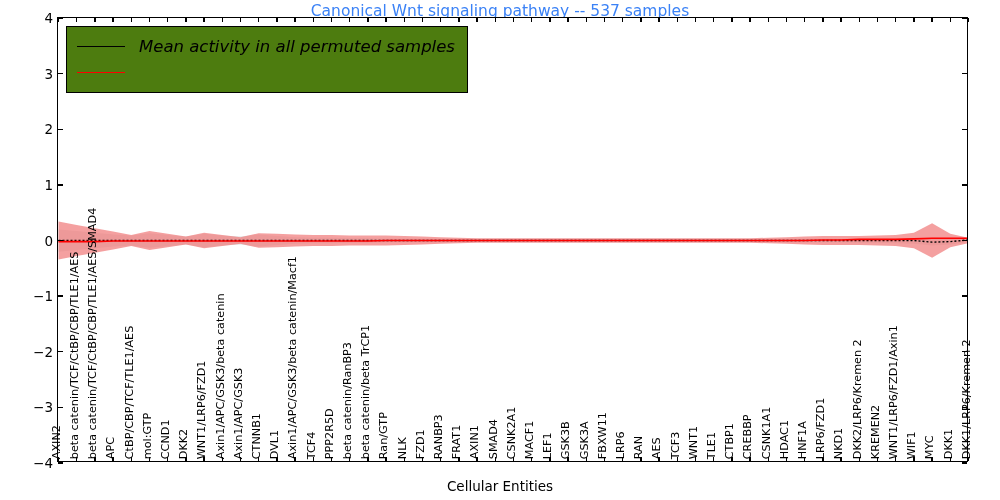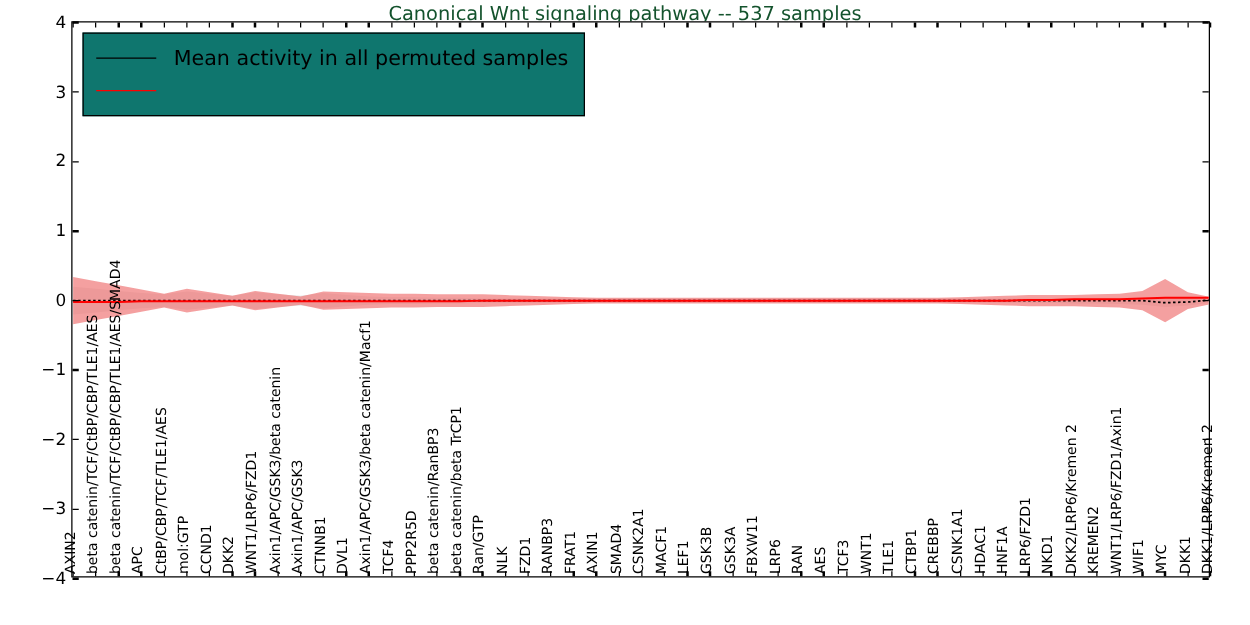--- a/index.html
+++ b/index.html
@@ -1,21 +1,21 @@
 <!DOCTYPE html>
 <html><head>
 <meta charset="utf-8">
 <style>
   html,body{margin:0;padding:0;background:#ffffff;}
   body{width:1000px;height:500px;font-family:"DejaVu Sans","Liberation Sans",sans-serif;overflow:hidden;}
   #root{position:relative;width:1000px;height:500px;}
 
   .chart-title{
     position:absolute;left:0;top:2px;width:1000px;text-align:center;
-    font-size:15.5px;color:#14532d;letter-spacing:0px;
+    font-size:15.5px;color:#3b82f6;letter-spacing:0px;
   }
 
   
   #plot{
     position:absolute;left:57px;top:17px;width:911px;height:445px;
     border:1.3px solid #000;box-sizing:border-box;background:#fff;
   }
   #canvas-wrap{position:absolute;inset:0;overflow:hidden;}
   svg.plotsvg{position:absolute;left:0;top:0;}
   .ytick{position:absolute;right:100%;margin-right:5px;transform:translateY(-50%);
@@ -36,22 +36,22 @@
   .xtl{
     position:absolute;bottom:3px;
     transform-origin:left bottom;
     transform:rotate(-90deg);
     white-space:nowrap;font-size:11.2px;color:#000;line-height:1;
   }
 
   
   #legend{
     position:absolute;left:66px;top:26px;
-    border:1.3px solid #000;background:#0f766e;
-    padding:6px 12px 7px 10px;box-sizing:border-box;
+    border:1.3px solid #000;background:#4d7c0f;
+    padding:6px 12px 7px 10px;box-sizing:border-box;font-style:italic;
   }
   .legrow{display:flex;align-items:center;height:26px;}
   .legline{width:48px;height:0;border-top:1.6px solid #000;margin-right:14px;display:inline-block;}
   .legline.red{border-top-color:#ff0000;}
   .legtext{font-size:16.5px;color:#000;white-space:nowrap;}
 </style>
 </head>
 <body>
 
 <div id="root">
@@ -249,20 +249,21 @@
       <div class="xtl" style="left: 787.3px;">NKD1</div>
       <div class="xtl" style="left: 805.5px;">DKK2/LRP6/Kremen 2</div>
       <div class="xtl" style="left: 823.7px;">KREMEN2</div>
       <div class="xtl" style="left: 841.9px;">WNT1/LRP6/FZD1/Axin1</div>
       <div class="xtl" style="left: 860.1px;">WIF1</div>
       <div class="xtl" style="left: 878.3px;">MYC</div>
       <div class="xtl" style="left: 896.5px;">DKK1</div>
       <div class="xtl" style="left: 914.7px;">DKK1/LRP6/Kremen 2</div>
     </div>
 
+  <div class="xlabel">Cellular Entities</div>
 
   <div id="legend">
     <div class="legrow">
       <span class="legline"></span>
       <span class="legtext">Mean activity in all permuted samples</span>
     </div>
     <div class="legrow">
       <span class="legline red"></span>
     </div>
   </div>

